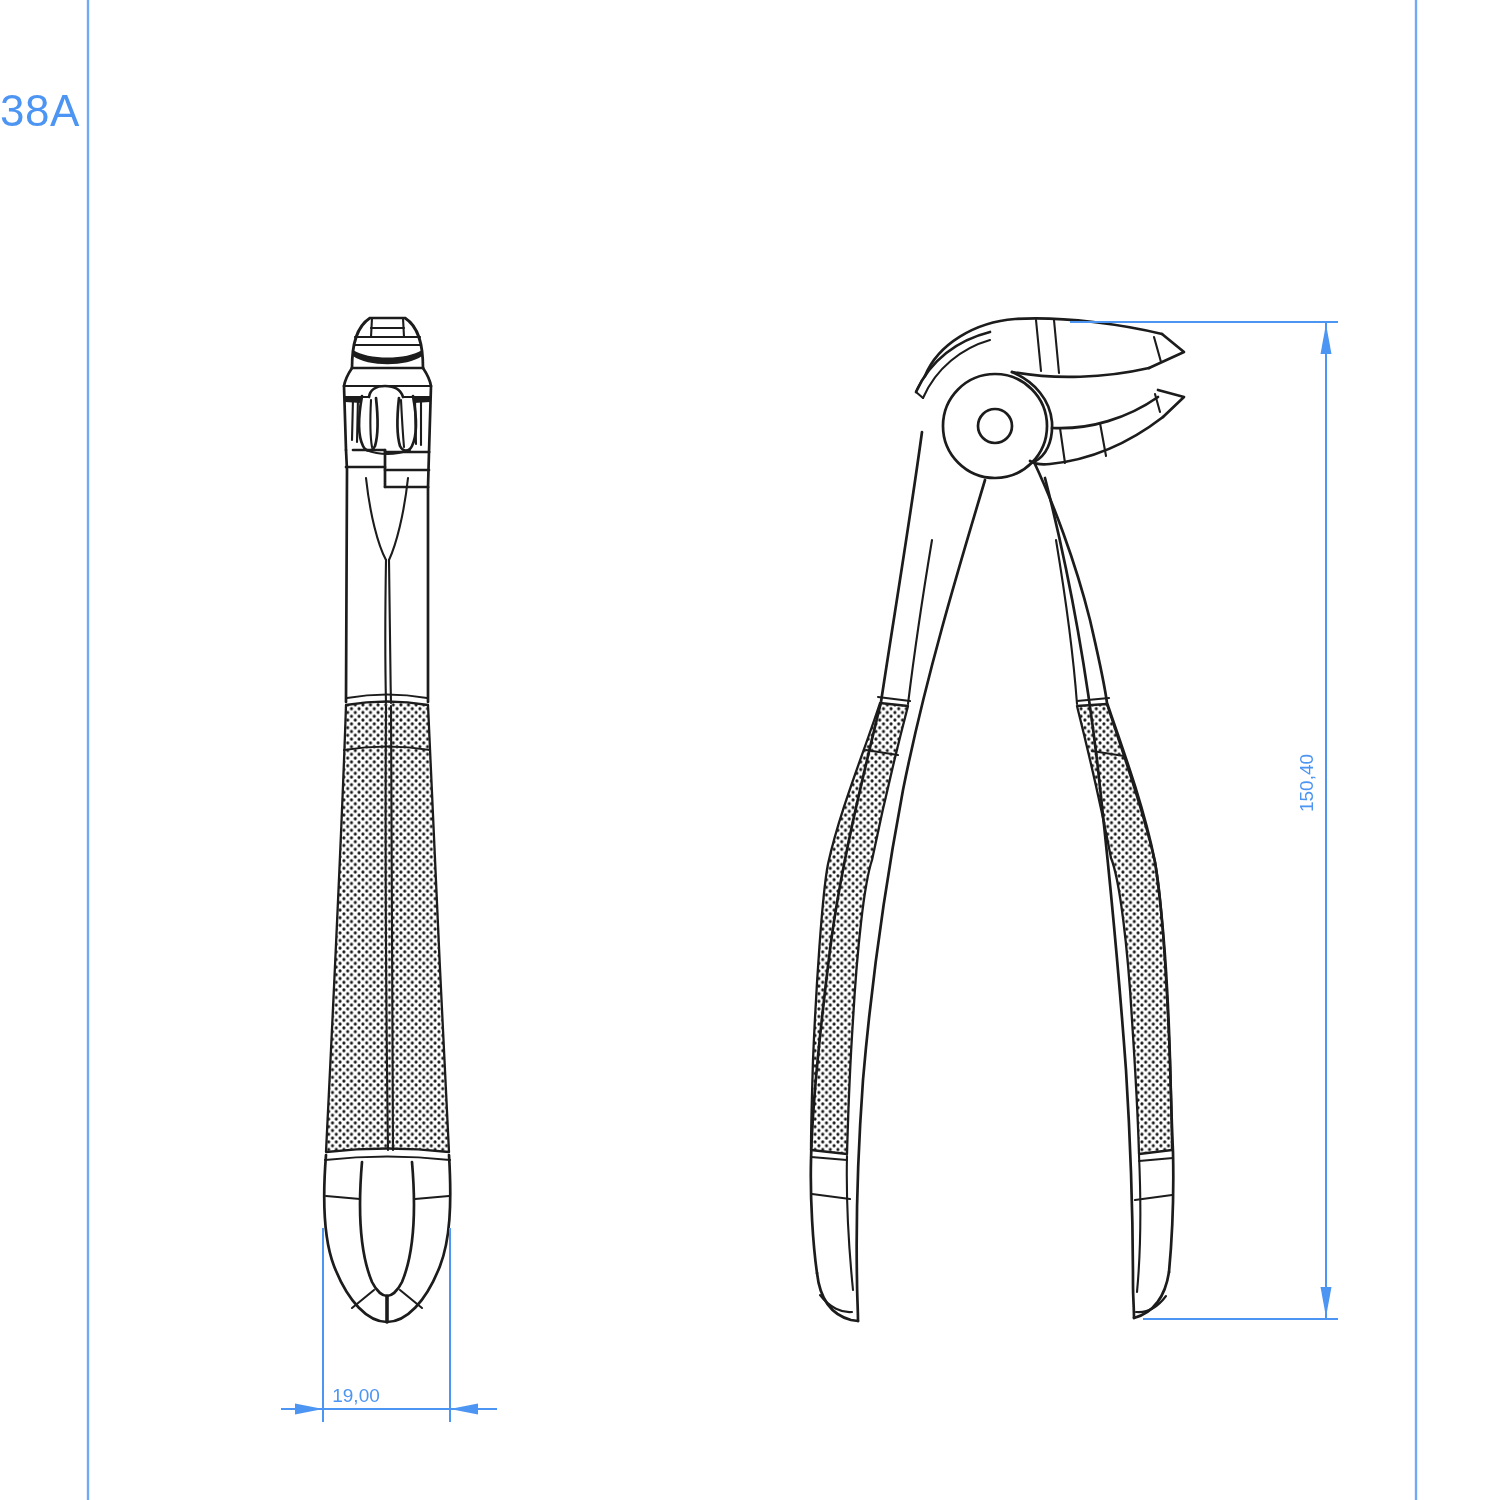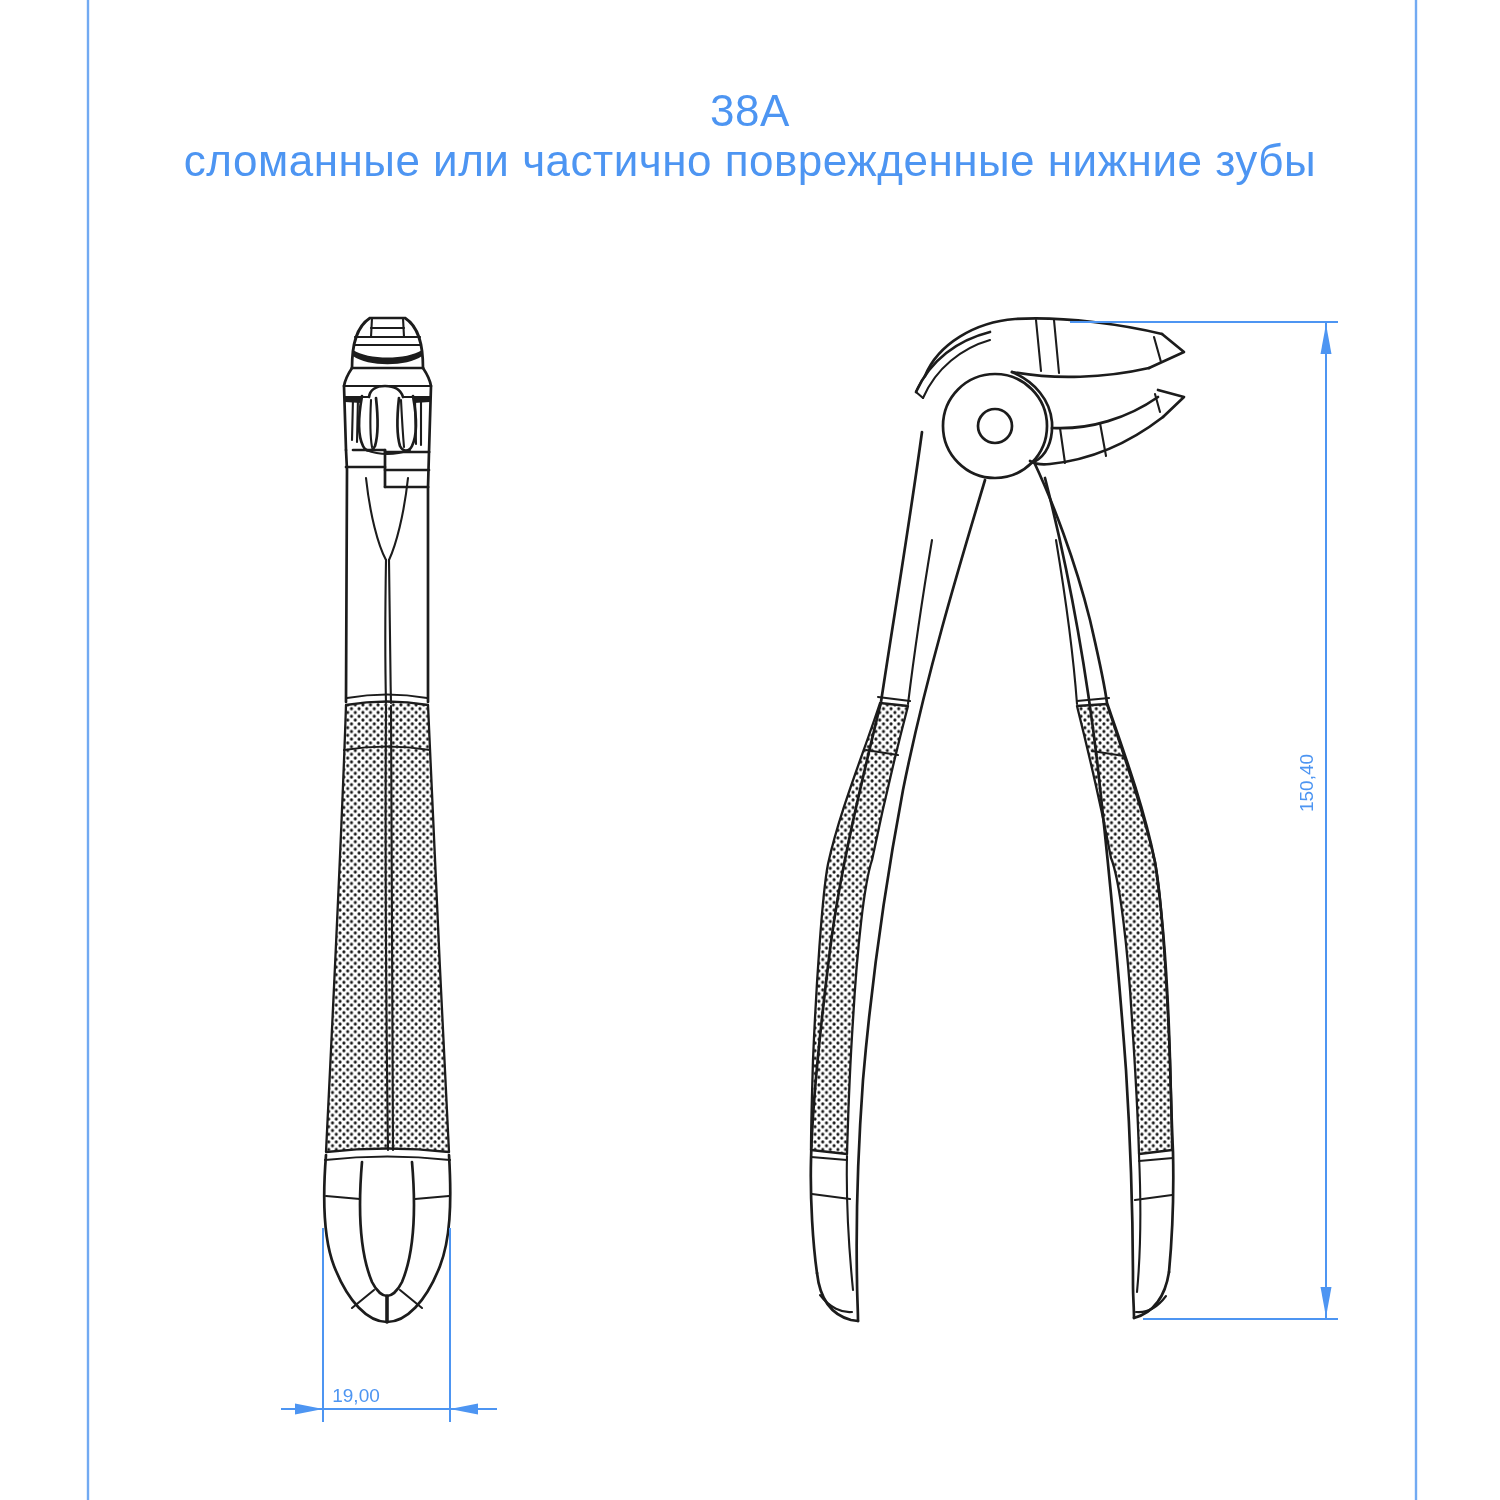--- a/index.html
+++ b/index.html
@@ -11,21 +11,21 @@
   body{
     width:1500px;height:1500px;
     background:#ffffff;
     font-family:"Liberation Sans", sans-serif;
     position:relative;
     overflow:hidden;
   }
   .title-block{
     position:absolute;
     top:86px;left:0;width:1500px;
-    text-align:center;
+    text-align:left;
     color:var(--accent);
     line-height:50px;
     font-size:44px;
     font-weight:400;
     letter-spacing:0.5px;
   }
   .stage{position:absolute;top:0;left:0;}
   
   .ink{stroke:var(--ink);fill:none;stroke-width:2.7;stroke-linecap:round;stroke-linejoin:round;}
   .ink-thin{stroke:var(--ink);fill:none;stroke-width:2.1;stroke-linecap:round;stroke-linejoin:round;}
@@ -34,21 +34,20 @@
   .dim{stroke:var(--accent);fill:none;stroke-width:2;stroke-linecap:butt;}
   .dim-arrow{fill:var(--accent);stroke:none;}
   .dim-text{fill:var(--accent);font-family:"Liberation Sans", sans-serif;font-size:19px;}
   .guide{stroke:var(--guide);stroke-width:2.4;fill:none;}
 </style>
 </head>
 <body>
 
 <div class="title-block">
   <div>38А</div>
-  <div>сломанные или частично поврежденные нижние зубы</div>
 </div>
 
 <svg class="stage" width="1500" height="1500" viewBox="0 0 1500 1500">
   <defs>
     <pattern id="knurlPat" width="7.6" height="7.6" patternUnits="userSpaceOnUse">
       <circle cx="1.9" cy="1.9" r="1.55" fill="#161616"></circle>
       <circle cx="5.7" cy="5.7" r="1.55" fill="#161616"></circle>
     </pattern>
   </defs>
 

